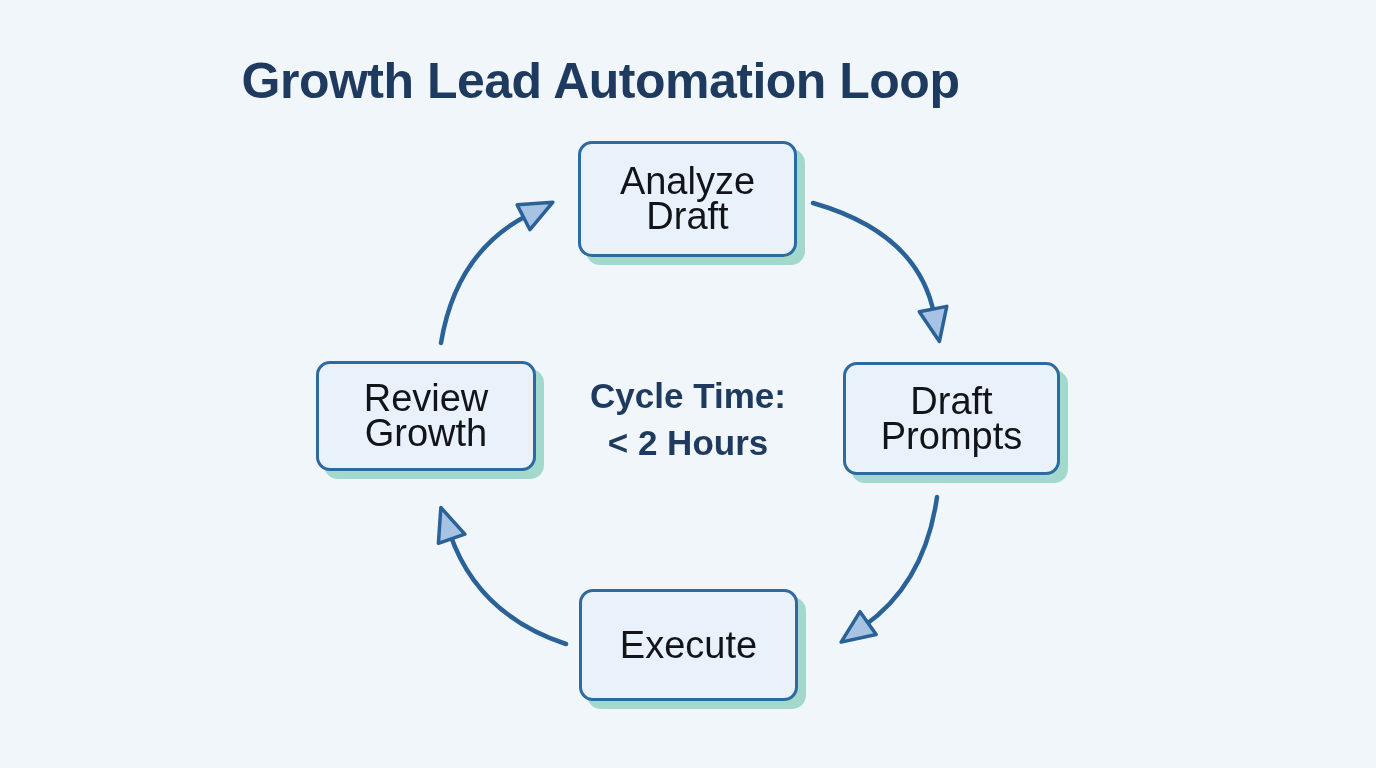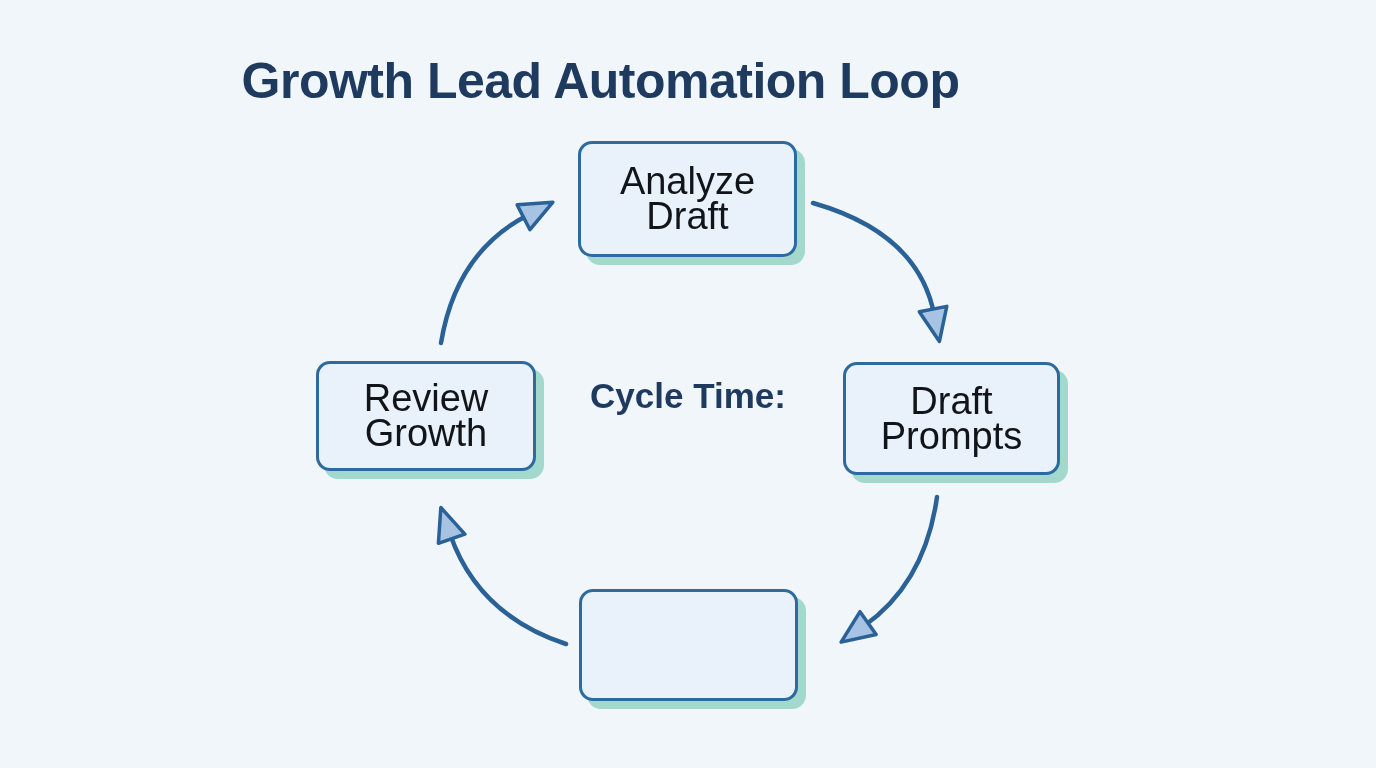--- a/index.html
+++ b/index.html
@@ -107,27 +107,29 @@
 
   <div class="node node-draft">
     <div class="node-label">
       <span>Draft</span>
       <span>Prompts</span>
     </div>
   </div>
 
   <div class="node node-execute">
     <div class="node-label">
+      <span>Execute</span>
     </div>
   </div>
 
   <div class="node node-review">
     <div class="node-label">
       <span>Review</span>
       <span>Growth</span>
     </div>
   </div>
 
   <div class="center-text">
     <span>Cycle Time:</span>
+    <span>&lt; 2 Hours</span>
   </div>
 
 </div>
 
 </body></html>

